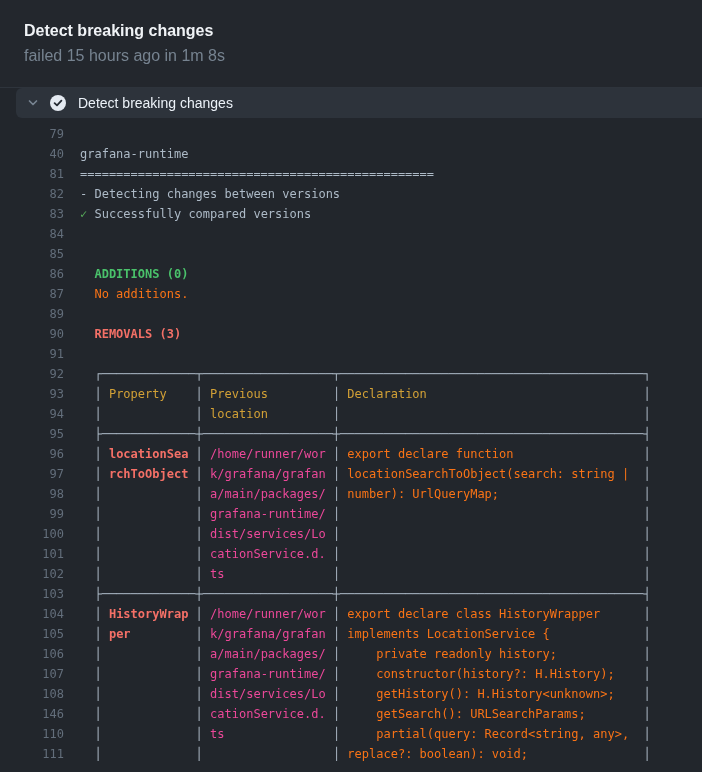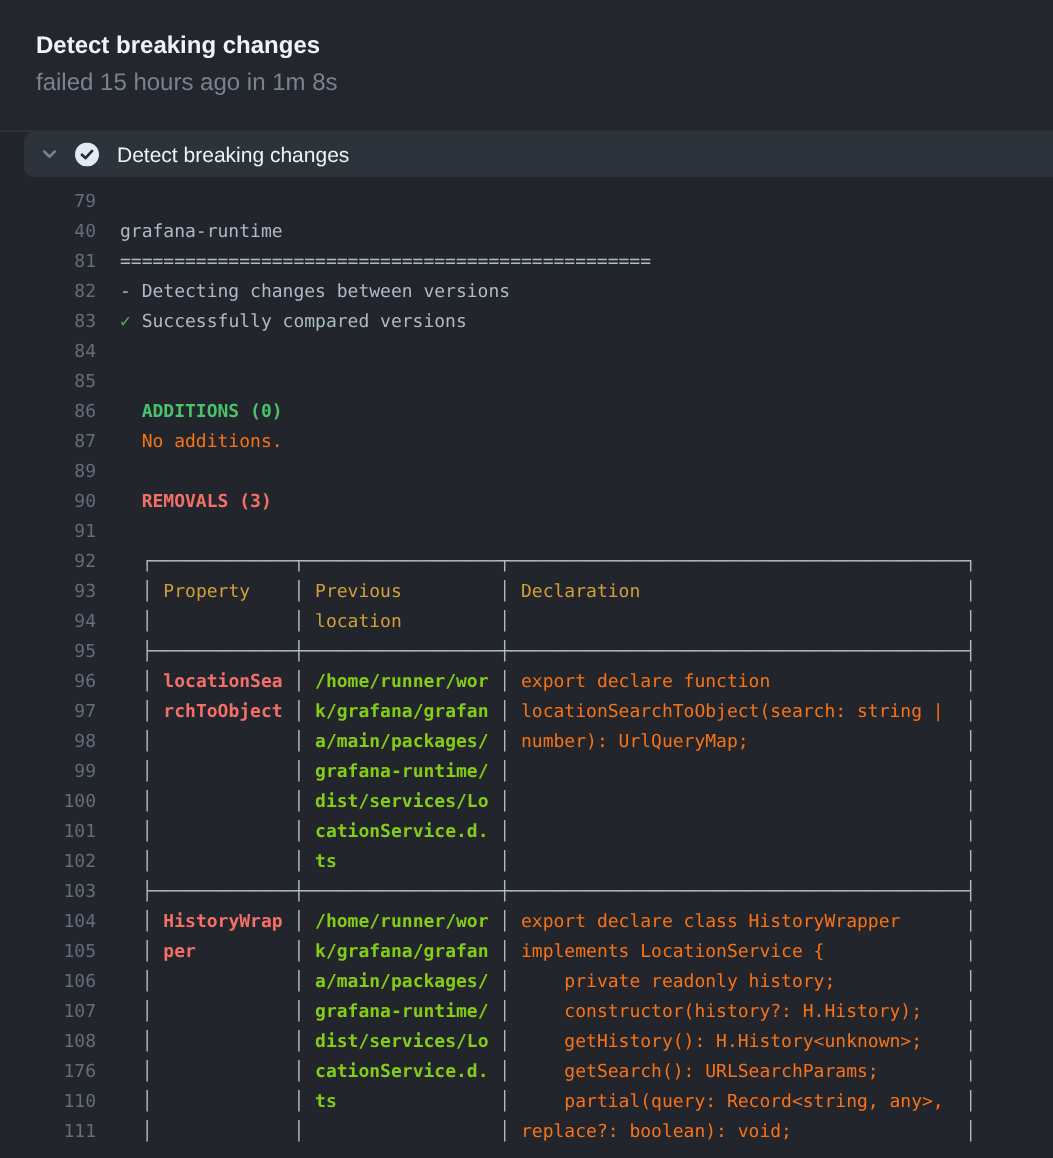--- a/index.html
+++ b/index.html
@@ -67,21 +67,21 @@
     margin-left: 16px;
     white-space: pre;
   }
   
   .sg-d  { color: #adbac7; }
   .sg-m  { color: #f97316; }
   .sg-g  { color: #57ab5a; }
   .sg-gb { color: #4ac26b; font-weight: 700; }
   .sg-rb { color: #f47067; font-weight: 700; }
   .sg-y  { color: #d2a036; }
-  .sg-wb { color: #84cc16; font-weight: 700; }
+  .sg-wb { color: #ec4899; font-weight: 400; }
 </style>
 </head>
 <body>
 
 <div class="job-header">
   <h1 class="job-title">Detect breaking changes</h1>
   <div class="job-status">failed 15 hours ago in 1m 8s</div>
 </div>
 
 <div class="step-header">
@@ -210,21 +210,21 @@
     </div>
     <div class="log-line">
       <span class="line-number">107</span>
       <span class="line-content"><span class="sg-d">  │</span><span class="sg-d">             </span><span class="sg-d">│</span><span class="sg-wb"> grafana-runtime/ </span><span class="sg-d">│</span><span class="sg-m">     constructor(history?: H.History);    </span><span class="sg-d">│</span></span>
     </div>
     <div class="log-line">
       <span class="line-number">108</span>
       <span class="line-content"><span class="sg-d">  │</span><span class="sg-d">             </span><span class="sg-d">│</span><span class="sg-wb"> dist/services/Lo </span><span class="sg-d">│</span><span class="sg-m">     getHistory(): H.History&lt;unknown&gt;;    </span><span class="sg-d">│</span></span>
     </div>
     <div class="log-line">
-      <span class="line-number">176</span>
+      <span class="line-number">146</span>
       <span class="line-content"><span class="sg-d">  │</span><span class="sg-d">             </span><span class="sg-d">│</span><span class="sg-wb"> cationService.d. </span><span class="sg-d">│</span><span class="sg-m">     getSearch(): URLSearchParams;        </span><span class="sg-d">│</span></span>
     </div>
     <div class="log-line">
       <span class="line-number">110</span>
       <span class="line-content"><span class="sg-d">  │</span><span class="sg-d">             </span><span class="sg-d">│</span><span class="sg-wb"> ts               </span><span class="sg-d">│</span><span class="sg-m">     partial(query: Record&lt;string, any&gt;,  </span><span class="sg-d">│</span></span>
     </div>
     <div class="log-line">
       <span class="line-number">111</span>
       <span class="line-content"><span class="sg-d">  │</span><span class="sg-d">             </span><span class="sg-d">│</span><span class="sg-d">                  </span><span class="sg-d">│</span><span class="sg-m"> replace?: boolean): void;                </span><span class="sg-d">│</span></span>
     </div>

